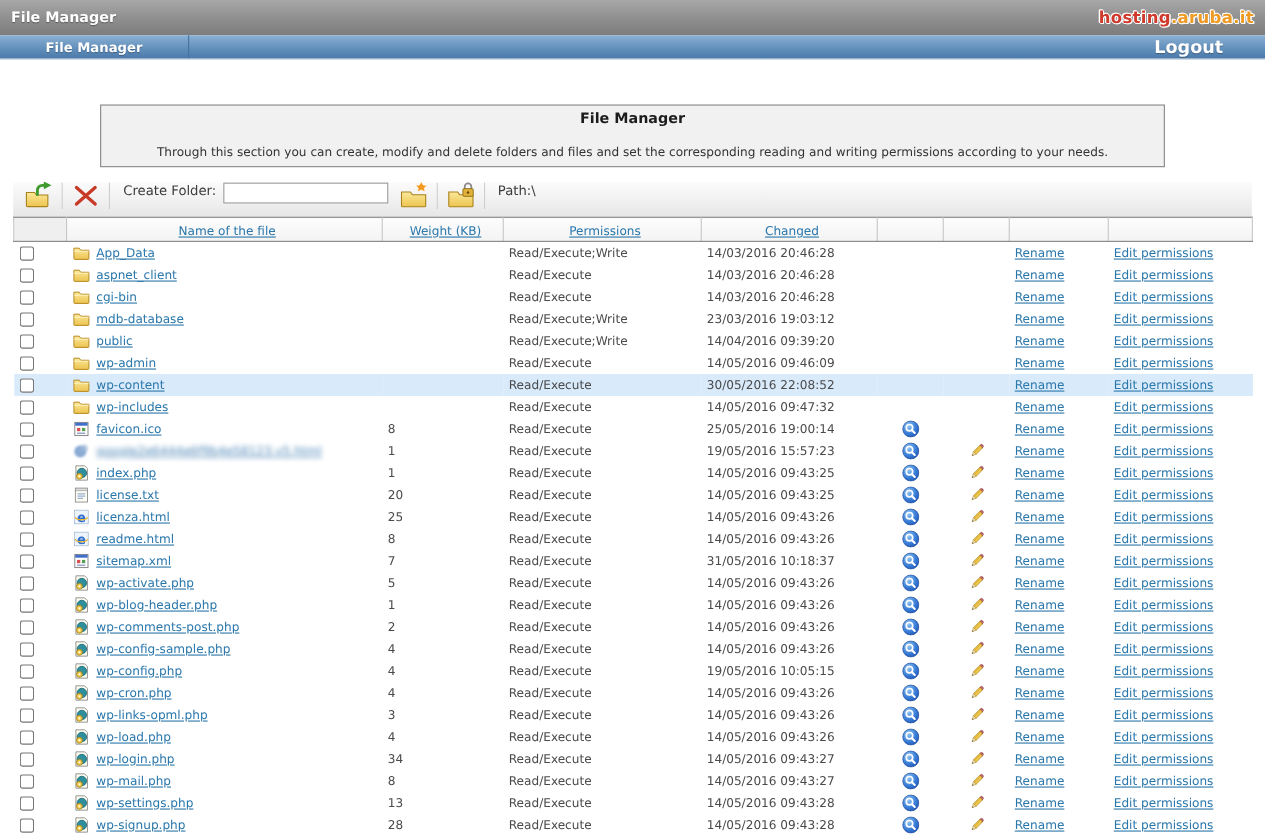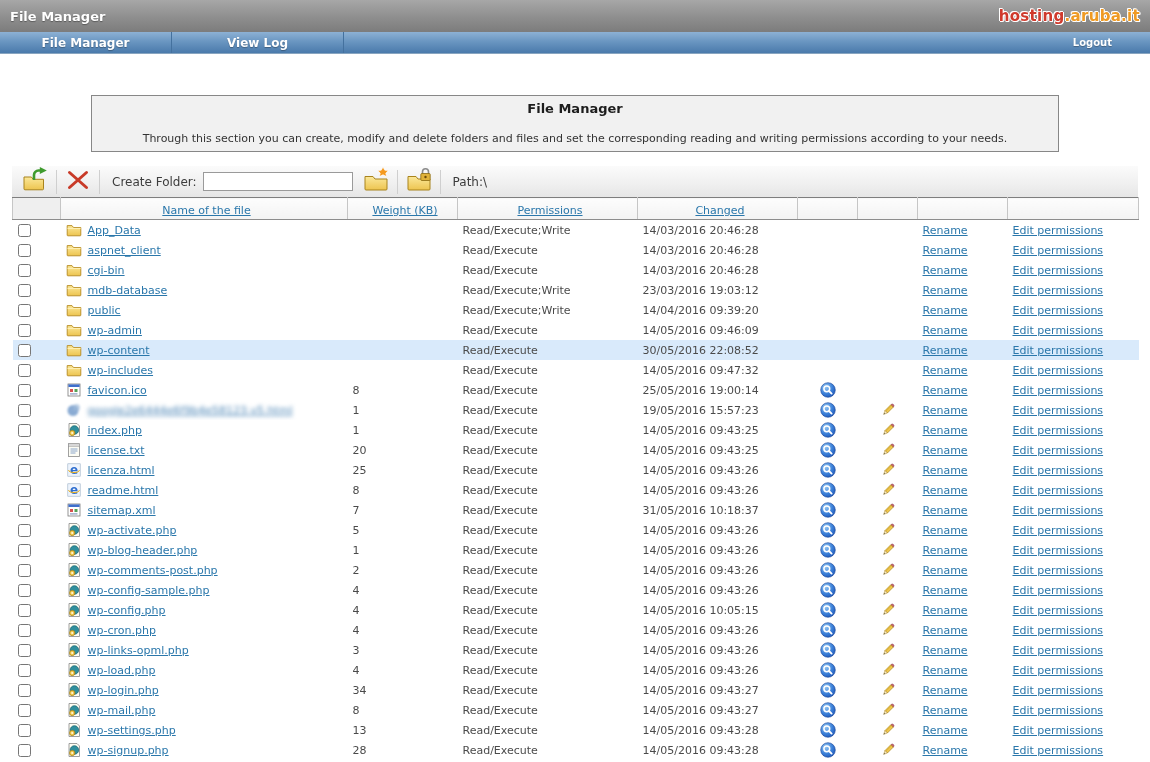--- a/index.html
+++ b/index.html
@@ -16,32 +16,32 @@
   .logo .lg-orange { color:#ef9a23;text-align:right; }
 
   
   .navbar { height:22px; background:linear-gradient(180deg,#8db1d4 0%,#6a96c1 45%,#4a7aab 100%);
     display:flex; align-items:stretch; border-bottom:1px solid #88a5c0; }
   .nav-item { width:172px; display:flex; align-items:center; justify-content:center;
     color:#fff; font-size:12px; font-weight:bold; text-shadow:0 1px 1px rgba(0,0,0,.3);
     border-right:1px solid #44719e; cursor:pointer; }
   .nav-spacer { flex:1; }
   .nav-logout { display:flex; align-items:center; padding-right:38px;
-    color:#fff; font-size:10px; font-weight:bold; text-shadow:0 1px 1px rgba(0,0,0,.3); cursor:pointer; }
+    color:#fff; font-size:16px; font-weight:bold; text-shadow:0 1px 1px rgba(0,0,0,.3); cursor:pointer; }
 
   
   .intro { width:968px; margin:41px auto 0 auto; background:#f1f1f1; border:1px solid #878787;
     padding:5px 8px 6px 8px; text-align:center; }
   .intro-title { font-size:13px; font-weight:bold; color:#1d1d1d; }
   .intro-desc { font-size:11px; color:#333; margin-top:16px; }
 
   
   .toolbar { width:1126px; margin:14px 0 0 12px; height:31px;
     background:linear-gradient(180deg,#fbfbfb 0%,#efefef 60%,#e6e6e6 100%);
-    display:flex; align-items:center; }
+    display:flex; }
   .tb-btn { width:34px; height:28px; display:flex; align-items:center; justify-content:center; cursor:pointer; }
   .tb-sep { width:1px; height:24px; background:#cfcfcf; margin:0 4px; }
   .tb-label { font-size:12px; color:#3c3c3c; margin:0 6px 0 8px; }
   .tb-input { width:150px; height:19px; border:1px solid #9a9a9a; background:#fff; font-size:11px; padding:0 3px; }
   .tb-path { font-size:12px; color:#3c3c3c; margin-left:8px; }
   .tb-gap { width:6px; }
 
   
   table { border-collapse:collapse; table-layout:fixed; width:1126px; margin-left:12px; }
   thead th { height:22px; font-weight:normal; text-align:center; padding:0 0 0 5px;
@@ -149,21 +149,20 @@
 
 <div class="titlebar">
   <span class="ttl">File Manager</span>
   <span class="logo">
     <span class="lg-red">hosting</span><span class="lg-orange">.aruba.it</span>
   </span>
 </div>
 
 <div class="navbar">
   <div class="nav-item">File Manager</div>
-  <div class="nav-item">View Log</div>
   <div class="nav-spacer"></div>
   <div class="nav-logout">Logout</div>
 </div>
 
 <div class="intro">
   <div class="intro-title">File Manager</div>
   <div class="intro-desc">Through this section you can create, modify and delete folders and files and set the corresponding reading and writing permissions according to your needs.</div>
 </div>
 
 <div class="toolbar">
@@ -695,21 +694,21 @@
             <span class="ficon">
               <svg viewBox="0 0 16 16">
                 <use href="#sym-php"></use>
               </svg>
             </span>
             <a>wp-config.php</a>
           </div>
         </td>
         <td><span>4</span></td>
         <td><span>Read/Execute</span></td>
-        <td><span>14/05/2016 10:05:15</span></td>
+        <td><span>19/05/2016 10:05:15</span></td>
         <td class="c-center"><span class="iconbtn">
             <svg viewBox="0 0 16 16">
               <use href="#sym-magnifier"></use>
             </svg>
           </span></td>
         <td class="c-center"><span class="iconbtn">
             <svg viewBox="0 0 16 16">
               <use href="#sym-pencil"></use>
             </svg>
           </span></td>

